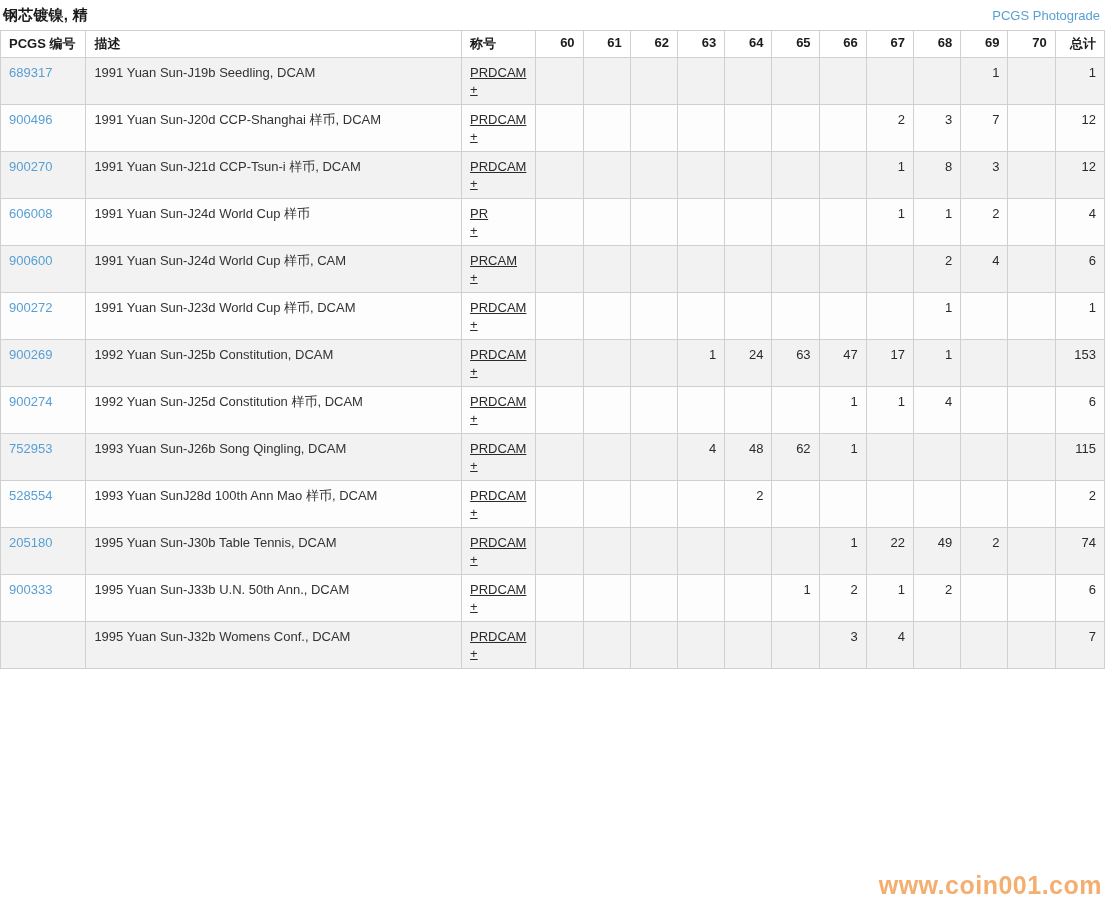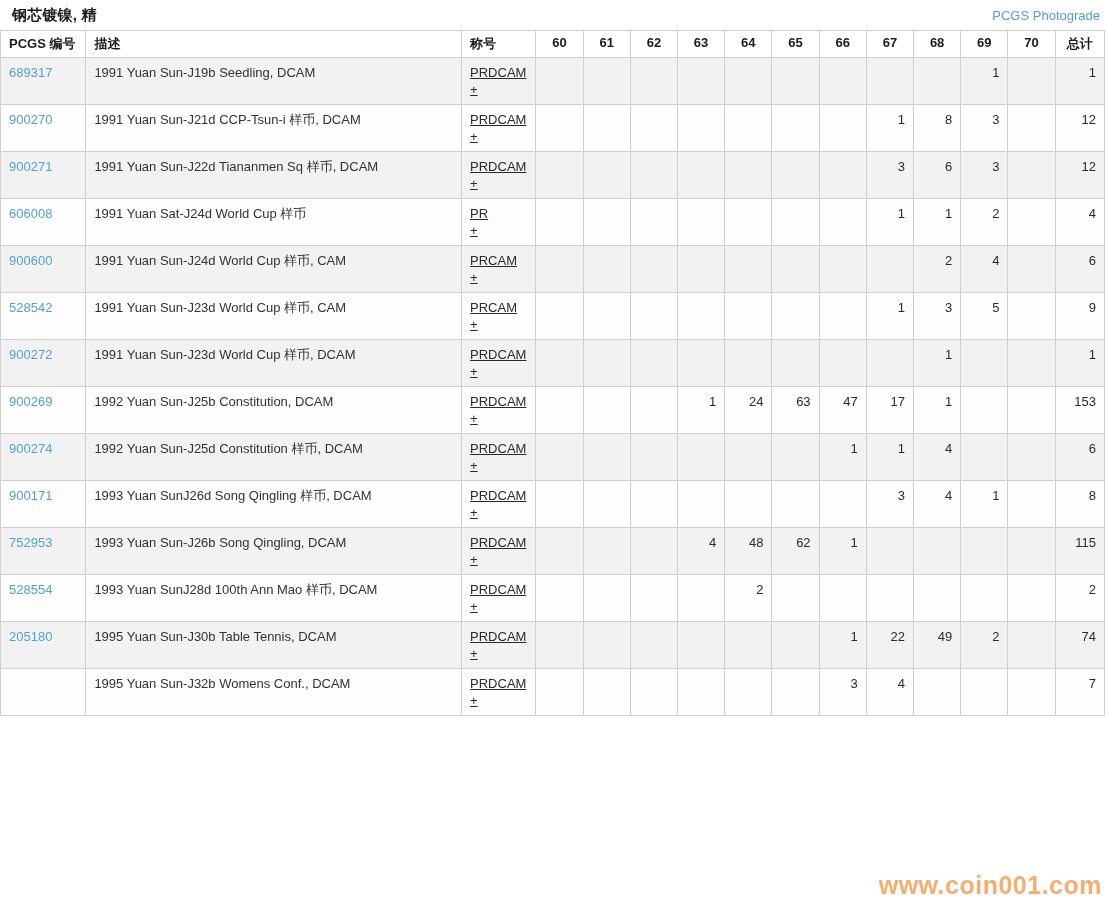--- a/index.html
+++ b/index.html
@@ -6,34 +6,34 @@
     --link-color:#579fd3;
     --border-color:#d0d0d0;
     --stripe-color:#f2f2f2;
     --watermark-color:#f3a661;
   }
   *{margin:0;padding:0;box-sizing:border-box;}
   html,body{width:1108px;background:#fff;font-family:"Liberation Sans",sans-serif;}
   body{position:relative;height:911px;overflow:hidden;}
   .topbar{
     height:30px;display:flex;align-items:center;justify-content:space-between;
-    padding:0 8px 0 12px;
+    padding:0 8px 0 3px;
     text-align:right;
   }
   .page-title{font-size:15px;font-weight:bold;color:#1b1b1b;letter-spacing:.2px;}
   .photograde-link{font-size:13px;color:var(--link-color);text-decoration:none;cursor:pointer;}
   table{
     border-collapse:collapse;table-layout:fixed;width:1105px;font-size:13px;
   }
   th,td{border:1px solid var(--border-color);vertical-align:top;}
   th{
     height:26px;padding:4px 8px;text-align:left;font-weight:bold;color:#1b1b1b;
     white-space:nowrap;background:#fff;font-size:13px;border-radius:9px;
   }
-  th.num{text-align:center;}
+  th.num{text-align:right;}
   td{height:45px;padding:6px 8px;color:#333;line-height:17px;}
   td.num{text-align:right;white-space:pre-line;color:#2b2b2b;}
   td.desig{white-space:pre-line;color:#2b2b2b;text-decoration:underline;}
   td.desc-cell{overflow:hidden;}
   tbody tr:nth-child(odd){background:var(--stripe-color);}
   tbody tr:nth-child(even){background:#fdfdfd;}
   .id-link{color:var(--link-color);text-decoration:none;cursor:pointer;}
   .watermark{
     position:absolute;right:6px;bottom:11px;font-size:25px;font-weight:bold;
     color:var(--watermark-color);opacity:.9;pointer-events:none;letter-spacing:.5px;
@@ -98,58 +98,58 @@
         <td class="num"></td>
         <td class="num"></td>
         <td class="num"></td>
         <td class="num"></td>
         <td class="num"></td>
         <td class="num">1</td>
         <td class="num"></td>
         <td class="num">1</td>
       </tr>
       <tr>
+        <td><a class="id-link">900496</a></td>
+        <td class="desc-cell">1991 Yuan Sun-J20d CCP-Shanghai 样币, DCAM</td>
+        <td class="desig">PRDCAM
++</td>
+        <td class="num"></td>
+        <td class="num"></td>
+        <td class="num"></td>
+        <td class="num"></td>
+        <td class="num"></td>
+        <td class="num"></td>
+        <td class="num"></td>
+        <td class="num">2</td>
+        <td class="num">3</td>
+        <td class="num">7</td>
+        <td class="num"></td>
+        <td class="num">12</td>
+      </tr>
+      <tr>
         <td><a class="id-link">900270</a></td>
         <td class="desc-cell">1991 Yuan Sun-J21d CCP-Tsun-i 样币, DCAM</td>
         <td class="desig">PRDCAM
 +</td>
         <td class="num"></td>
         <td class="num"></td>
         <td class="num"></td>
         <td class="num"></td>
         <td class="num"></td>
         <td class="num"></td>
         <td class="num"></td>
         <td class="num">1</td>
         <td class="num">8</td>
         <td class="num">3</td>
         <td class="num"></td>
         <td class="num">12</td>
       </tr>
       <tr>
-        <td><a class="id-link">900271</a></td>
-        <td class="desc-cell">1991 Yuan Sun-J22d Tiananmen Sq 样币, DCAM</td>
-        <td class="desig">PRDCAM
-+</td>
-        <td class="num"></td>
-        <td class="num"></td>
-        <td class="num"></td>
-        <td class="num"></td>
-        <td class="num"></td>
-        <td class="num"></td>
-        <td class="num"></td>
-        <td class="num">3</td>
-        <td class="num">6</td>
-        <td class="num">3</td>
-        <td class="num"></td>
-        <td class="num">12</td>
-      </tr>
-      <tr>
         <td><a class="id-link">606008</a></td>
-        <td class="desc-cell">1991 Yuan Sat-J24d World Cup 样币</td>
+        <td class="desc-cell">1991 Yuan Sun-J24d World Cup 样币</td>
         <td class="desig">PR
 +</td>
         <td class="num"></td>
         <td class="num"></td>
         <td class="num"></td>
         <td class="num"></td>
         <td class="num"></td>
         <td class="num"></td>
         <td class="num"></td>
         <td class="num">1</td>
@@ -168,38 +168,20 @@
         <td class="num"></td>
         <td class="num"></td>
         <td class="num"></td>
         <td class="num"></td>
         <td class="num"></td>
         <td class="num"></td>
         <td class="num">2</td>
         <td class="num">4</td>
         <td class="num"></td>
         <td class="num">6</td>
-      </tr>
-      <tr>
-        <td><a class="id-link">528542</a></td>
-        <td class="desc-cell">1991 Yuan Sun-J23d World Cup 样币, CAM</td>
-        <td class="desig">PRCAM
-+</td>
-        <td class="num"></td>
-        <td class="num"></td>
-        <td class="num"></td>
-        <td class="num"></td>
-        <td class="num"></td>
-        <td class="num"></td>
-        <td class="num"></td>
-        <td class="num">1</td>
-        <td class="num">3</td>
-        <td class="num">5</td>
-        <td class="num"></td>
-        <td class="num">9</td>
       </tr>
       <tr>
         <td><a class="id-link">900272</a></td>
         <td class="desc-cell">1991 Yuan Sun-J23d World Cup 样币, DCAM</td>
         <td class="desig">PRDCAM
 +</td>
         <td class="num"></td>
         <td class="num"></td>
         <td class="num"></td>
         <td class="num"></td>
@@ -242,38 +224,20 @@
         <td class="num"></td>
         <td class="num"></td>
         <td class="num">1</td>
         <td class="num">1</td>
         <td class="num">4</td>
         <td class="num"></td>
         <td class="num"></td>
         <td class="num">6</td>
       </tr>
       <tr>
-        <td><a class="id-link">900171</a></td>
-        <td class="desc-cell">1993 Yuan SunJ26d Song Qingling 样币, DCAM</td>
-        <td class="desig">PRDCAM
-+</td>
-        <td class="num"></td>
-        <td class="num"></td>
-        <td class="num"></td>
-        <td class="num"></td>
-        <td class="num"></td>
-        <td class="num"></td>
-        <td class="num"></td>
-        <td class="num">3</td>
-        <td class="num">4</td>
-        <td class="num">1</td>
-        <td class="num"></td>
-        <td class="num">8</td>
-      </tr>
-      <tr>
         <td><a class="id-link">752953</a></td>
         <td class="desc-cell">1993 Yuan Sun-J26b Song Qingling, DCAM</td>
         <td class="desig">PRDCAM
 +</td>
         <td class="num"></td>
         <td class="num"></td>
         <td class="num"></td>
         <td class="num">4</td>
         <td class="num">48</td>
         <td class="num">62</td>
@@ -312,20 +276,38 @@
         <td class="num"></td>
         <td class="num"></td>
         <td class="num"></td>
         <td class="num"></td>
         <td class="num">1</td>
         <td class="num">22</td>
         <td class="num">49</td>
         <td class="num">2</td>
         <td class="num"></td>
         <td class="num">74</td>
+      </tr>
+      <tr>
+        <td><a class="id-link">900333</a></td>
+        <td class="desc-cell">1995 Yuan Sun-J33b U.N. 50th Ann., DCAM</td>
+        <td class="desig">PRDCAM
++</td>
+        <td class="num"></td>
+        <td class="num"></td>
+        <td class="num"></td>
+        <td class="num"></td>
+        <td class="num"></td>
+        <td class="num">1</td>
+        <td class="num">2</td>
+        <td class="num">1</td>
+        <td class="num">2</td>
+        <td class="num"></td>
+        <td class="num"></td>
+        <td class="num">6</td>
       </tr>
       <tr>
         <td></td>
         <td class="desc-cell">1995 Yuan Sun-J32b Womens Conf., DCAM</td>
         <td class="desig">PRDCAM
 +</td>
         <td class="num"></td>
         <td class="num"></td>
         <td class="num"></td>
         <td class="num"></td>

